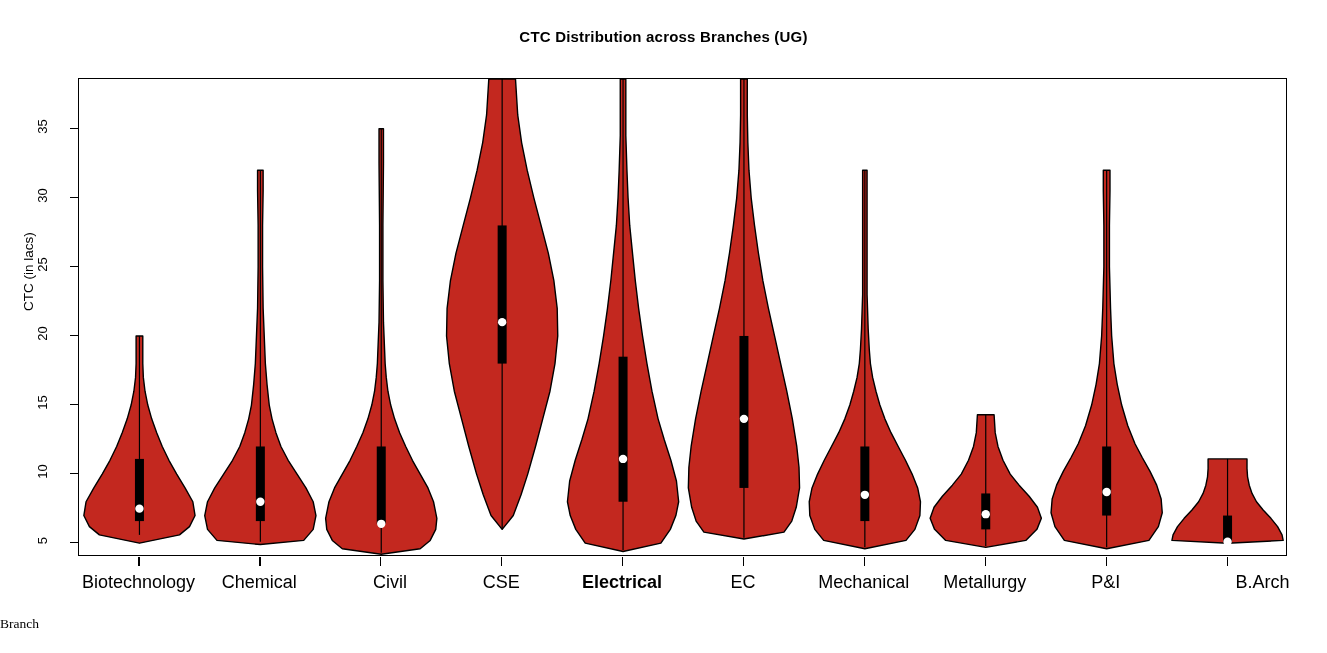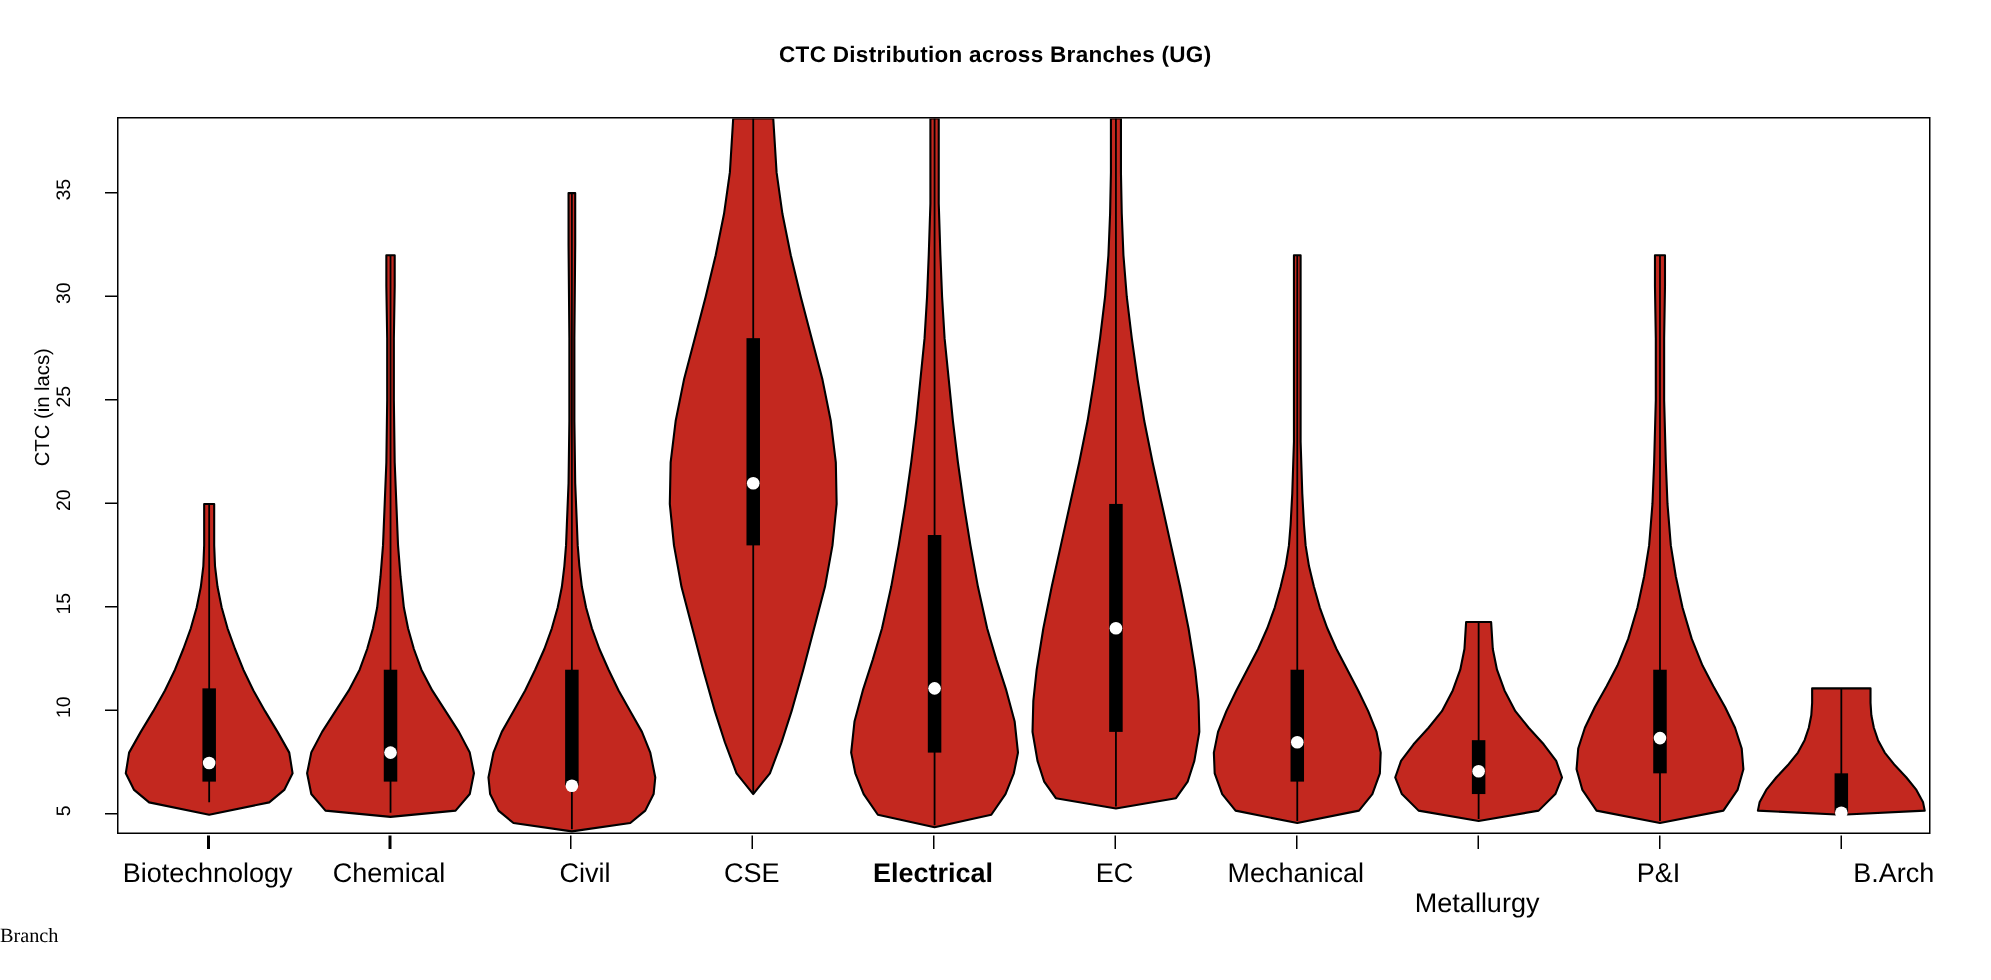--- a/index.html
+++ b/index.html
@@ -68,21 +68,21 @@
       <div class="xticklab" style="left: 363px; margin-left: 27px;">Civil</div>
       <div class="xtick" style="left: 501.15px;"></div>
       <div class="xticklab" style="left: 501.15px;">CSE</div>
       <div class="xtick" style="left: 622.05px;"></div>
       <div class="xticklab" style="left: 622.05px; font-weight: bold;">Electrical</div>
       <div class="xtick" style="left: 742.95px;"></div>
       <div class="xticklab" style="left: 742.95px;">EC</div>
       <div class="xtick" style="left: 863.85px;"></div>
       <div class="xticklab" style="left: 863.85px;">Mechanical</div>
       <div class="xtick" style="left: 984.75px;"></div>
-      <div class="xticklab" style="left: 984.75px; margin-top: 20px;">Metallurgy</div>
+      <div class="xticklab" style="left: 984.75px;">Metallurgy</div>
       <div class="xtick" style="left: 1105.65px;"></div>
       <div class="xticklab" style="left: 1105.65px;">P&amp;I</div>
       <div class="xtick" style="left: 1226.55px;"></div>
       <div class="xticklab" style="left: 1226.55px; margin-left: 36px;">B.Arch</div>
     </div>
 
   <div class="panel">
     <svg class="viocanvas" id="vio" viewBox="0 0 1209 478" preserveAspectRatio="none">
         <g>
           <polygon points="60.45,464.18 100.49,455.90 110.50,447.61 116.06,436.55 113.84,422.74 106.05,408.92 97.71,395.11 89.93,381.29 83.25,367.48 77.69,353.66 72.69,339.85 68.79,326.03 66.01,312.22 64.34,298.40 63.79,284.59 63.79,270.77 63.79,256.96 57.11,256.96 57.11,270.77 57.11,284.59 56.56,298.40 54.89,312.22 52.11,326.03 48.21,339.85 43.21,353.66 37.65,367.48 30.97,381.29 23.19,395.11 14.85,408.92 7.06,422.74 4.84,436.55 10.40,447.61 20.41,455.90 60.45,464.18" fill="#C3281F" stroke="#000000" stroke-width="1.4" stroke-linejoin="round"></polygon>

